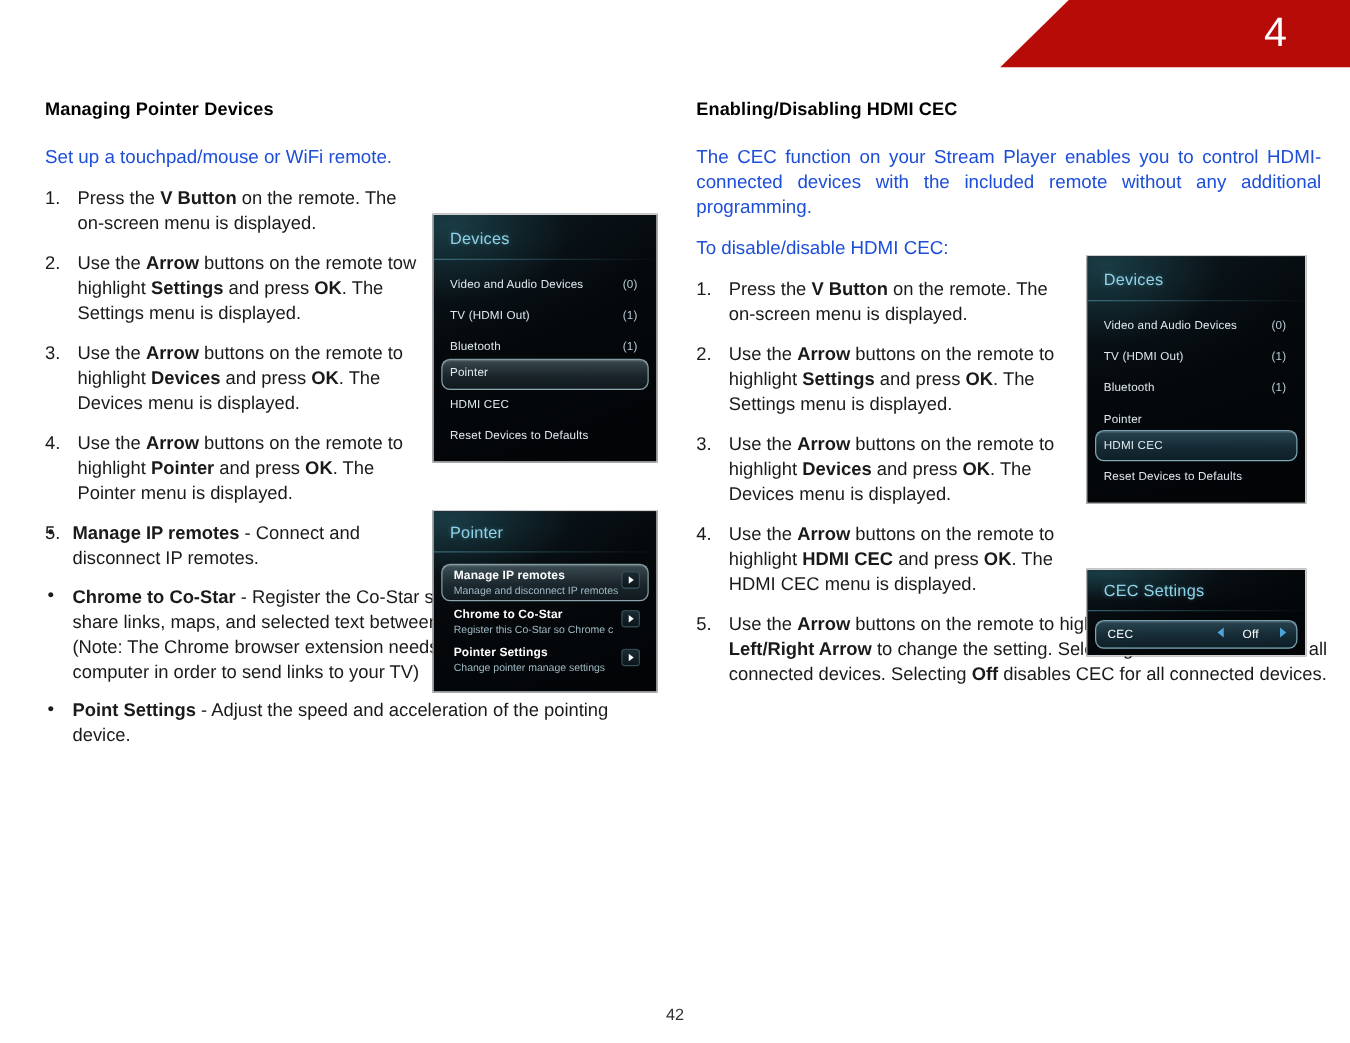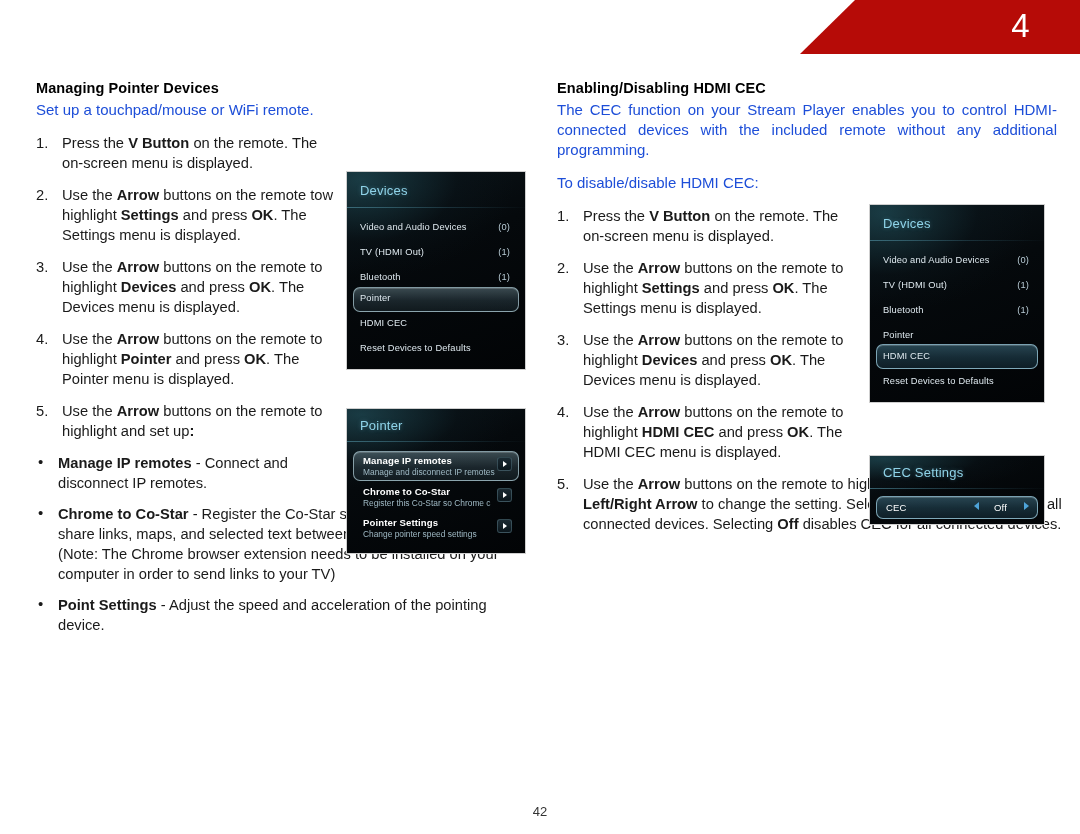--- a/index.html
+++ b/index.html
@@ -45,21 +45,21 @@
   .column {
     position: absolute;
     top: 80px;
   }
   #left-column { left: 36px;  width: 490px; }
   #right-column { left: 557px; width: 500px; }
 
   h2.section-title {
     font-size: 14.5px;
     font-weight: bold;
-    margin: 0 0 4px 0;
+    margin: 0 0 20px 0;
     letter-spacing: 0.1px;
     color: #000;
   }
 
   p.body-text {
     font-size: 15px;
     line-height: 20px;
     margin: 0 0 13px 0;
     color: #1d4ed8;
   }
@@ -252,21 +252,21 @@
 </div>
 
 <div id="left-column" class="column">
   <h2 class="section-title">Managing Pointer Devices</h2>
   <p class="body-text">Set up a touchpad/mouse or WiFi remote.</p>
   <ol class="steps" id="left-steps">
       <li class="step step-narrow"><span class="num">1.</span><span><span>Press the </span><span class="b">V Button</span><span> on the remote. The on-screen menu is displayed.</span></span></li>
       <li class="step step-narrow"><span class="num">2.</span><span><span>Use the </span><span class="b">Arrow</span><span> buttons on the remote tow highlight </span><span class="b">Settings</span><span> and press </span><span class="b">OK</span><span>. The Settings menu is displayed.</span></span></li>
       <li class="step step-narrow"><span class="num">3.</span><span><span>Use the </span><span class="b">Arrow</span><span> buttons on the remote to highlight </span><span class="b">Devices</span><span> and press </span><span class="b">OK</span><span>. The Devices menu is displayed.</span></span></li>
       <li class="step step-narrow"><span class="num">4.</span><span><span>Use the </span><span class="b">Arrow</span><span> buttons on the remote to highlight </span><span class="b">Pointer</span><span> and press </span><span class="b">OK</span><span>. The Pointer menu is displayed.</span></span></li>
-      <li class="step step-narrow"><span class="num">5.</span><span><span>Use the </span><span class="b">Arrow</span><span> buttons on the remote to highlight and set up</span><span class="b">:</span></span></li>
+      <li class="step step-narrow"><span class="num">5.</span></li>
     </ol>
   <ul class="bullets" id="left-bullets">
       <li class="bullet bullet-narrow"><span class="dot">•</span><span><span class="b">Manage IP remotes</span><span> - Connect and disconnect IP remotes.</span></span></li>
       <li class="bullet bullet-wide"><span class="dot">•</span><span><span class="b">Chrome to Co-Star</span><span> - Register the Co-Star so Google Chrome can share links, maps, and selected text between your computer and TV. (Note: The Chrome browser extension needs to be installed on your computer in order to send links to your TV)</span></span></li>
       <li class="bullet bullet-wide"><span class="dot">•</span><span><span class="b">Point Settings</span><span> - Adjust the speed and acceleration of the pointing device.</span></span></li>
     </ul>
 </div>
 
 <div id="right-column" class="column">
   <h2 class="section-title">Enabling/Disabling HDMI CEC</h2>
@@ -322,21 +322,21 @@
   <div class="arrow-chip" style="left:150px; top:48px;"></div>
 
   <div class="osd-row2" style="top:77px;">
     <span class="r2-title">Chrome to Co-Star</span>
     <span class="r2-sub">Register this Co-Star so Chrome c</span>
   </div>
   <div class="arrow-chip" style="left:150px; top:79px;"></div>
 
   <div class="osd-row2" style="top:108px;">
     <span class="r2-title">Pointer Settings</span>
-    <span class="r2-sub">Change pointer speed settings</span>
+    <span class="r2-sub">Change pointer manage settings</span>
   </div>
   <div class="arrow-chip" style="left:150px; top:110px;"></div>
 </div>
 
 <div class="osd" id="osd-devices-cec" style="left:869px; top:204px; width:174px; height:197px;">
   <div class="osd-inner"></div>
   <div class="osd-title" style="top:11px;">Devices</div>
   <div class="osd-divider" style="top:35px;"></div>
   <div class="osd-highlight osd-highlight-blue" style="top:139px; height:23px;"></div>
   <div class="osd-row" style="top:50px;">

